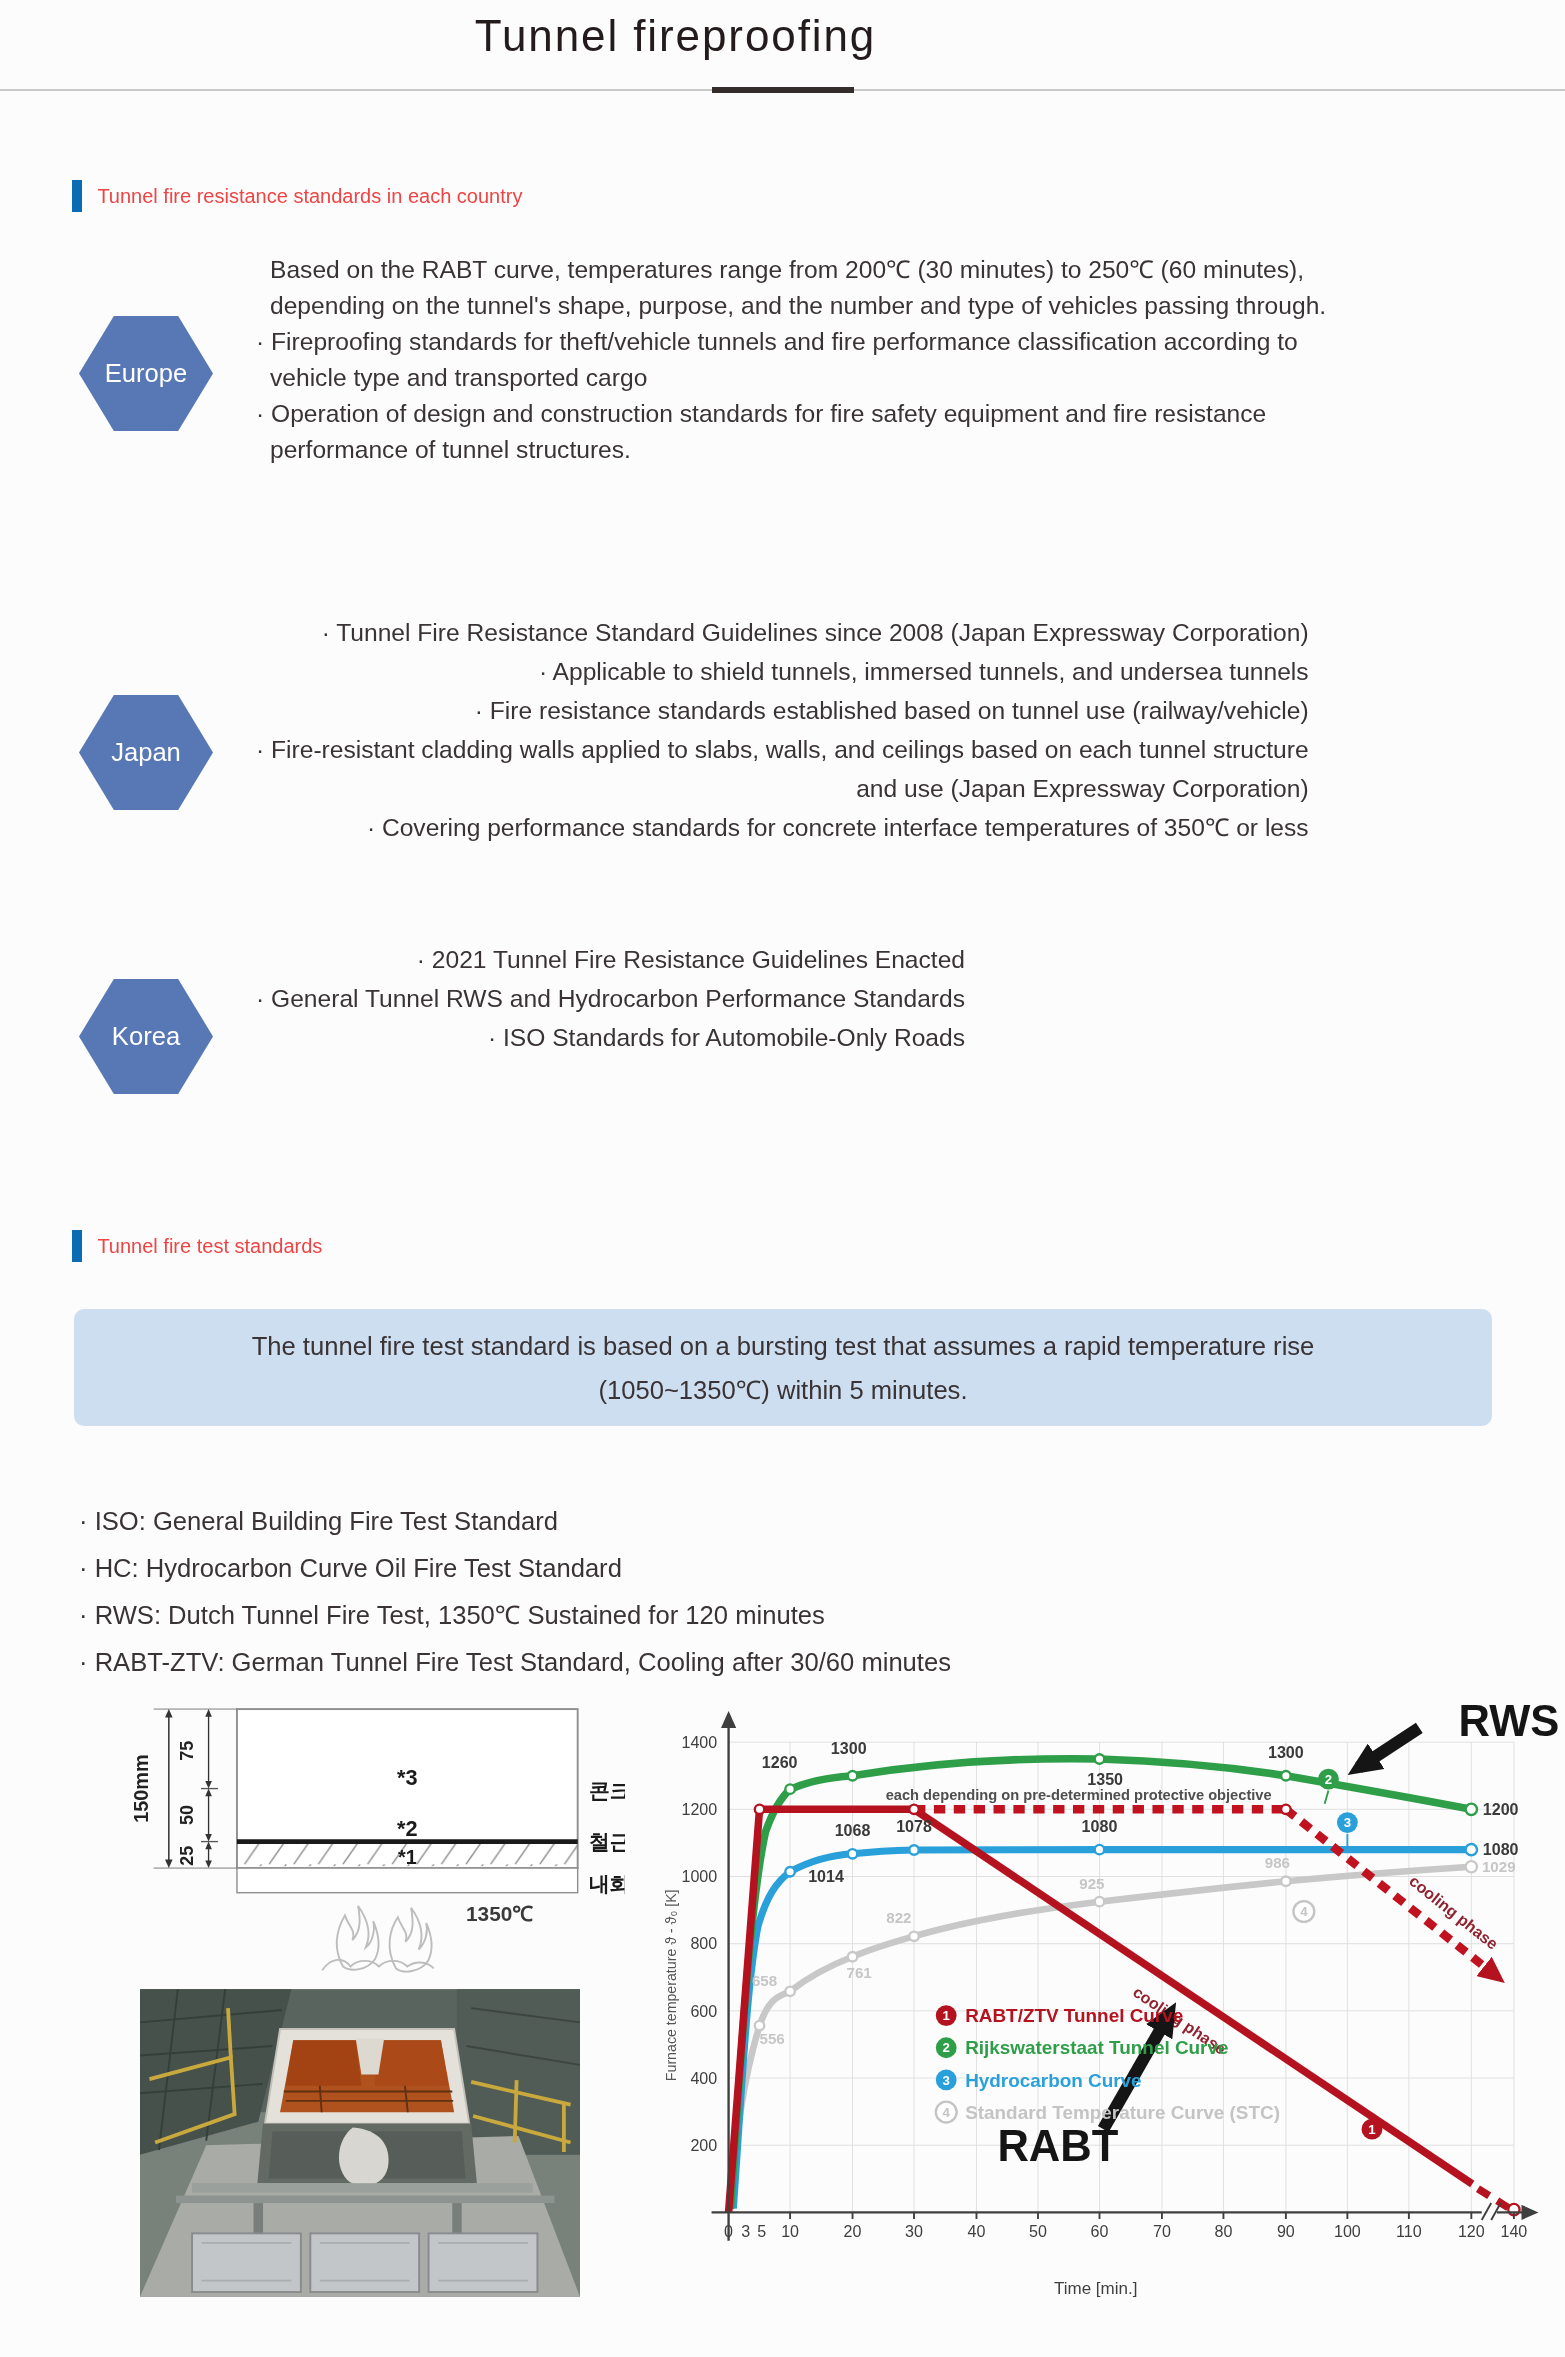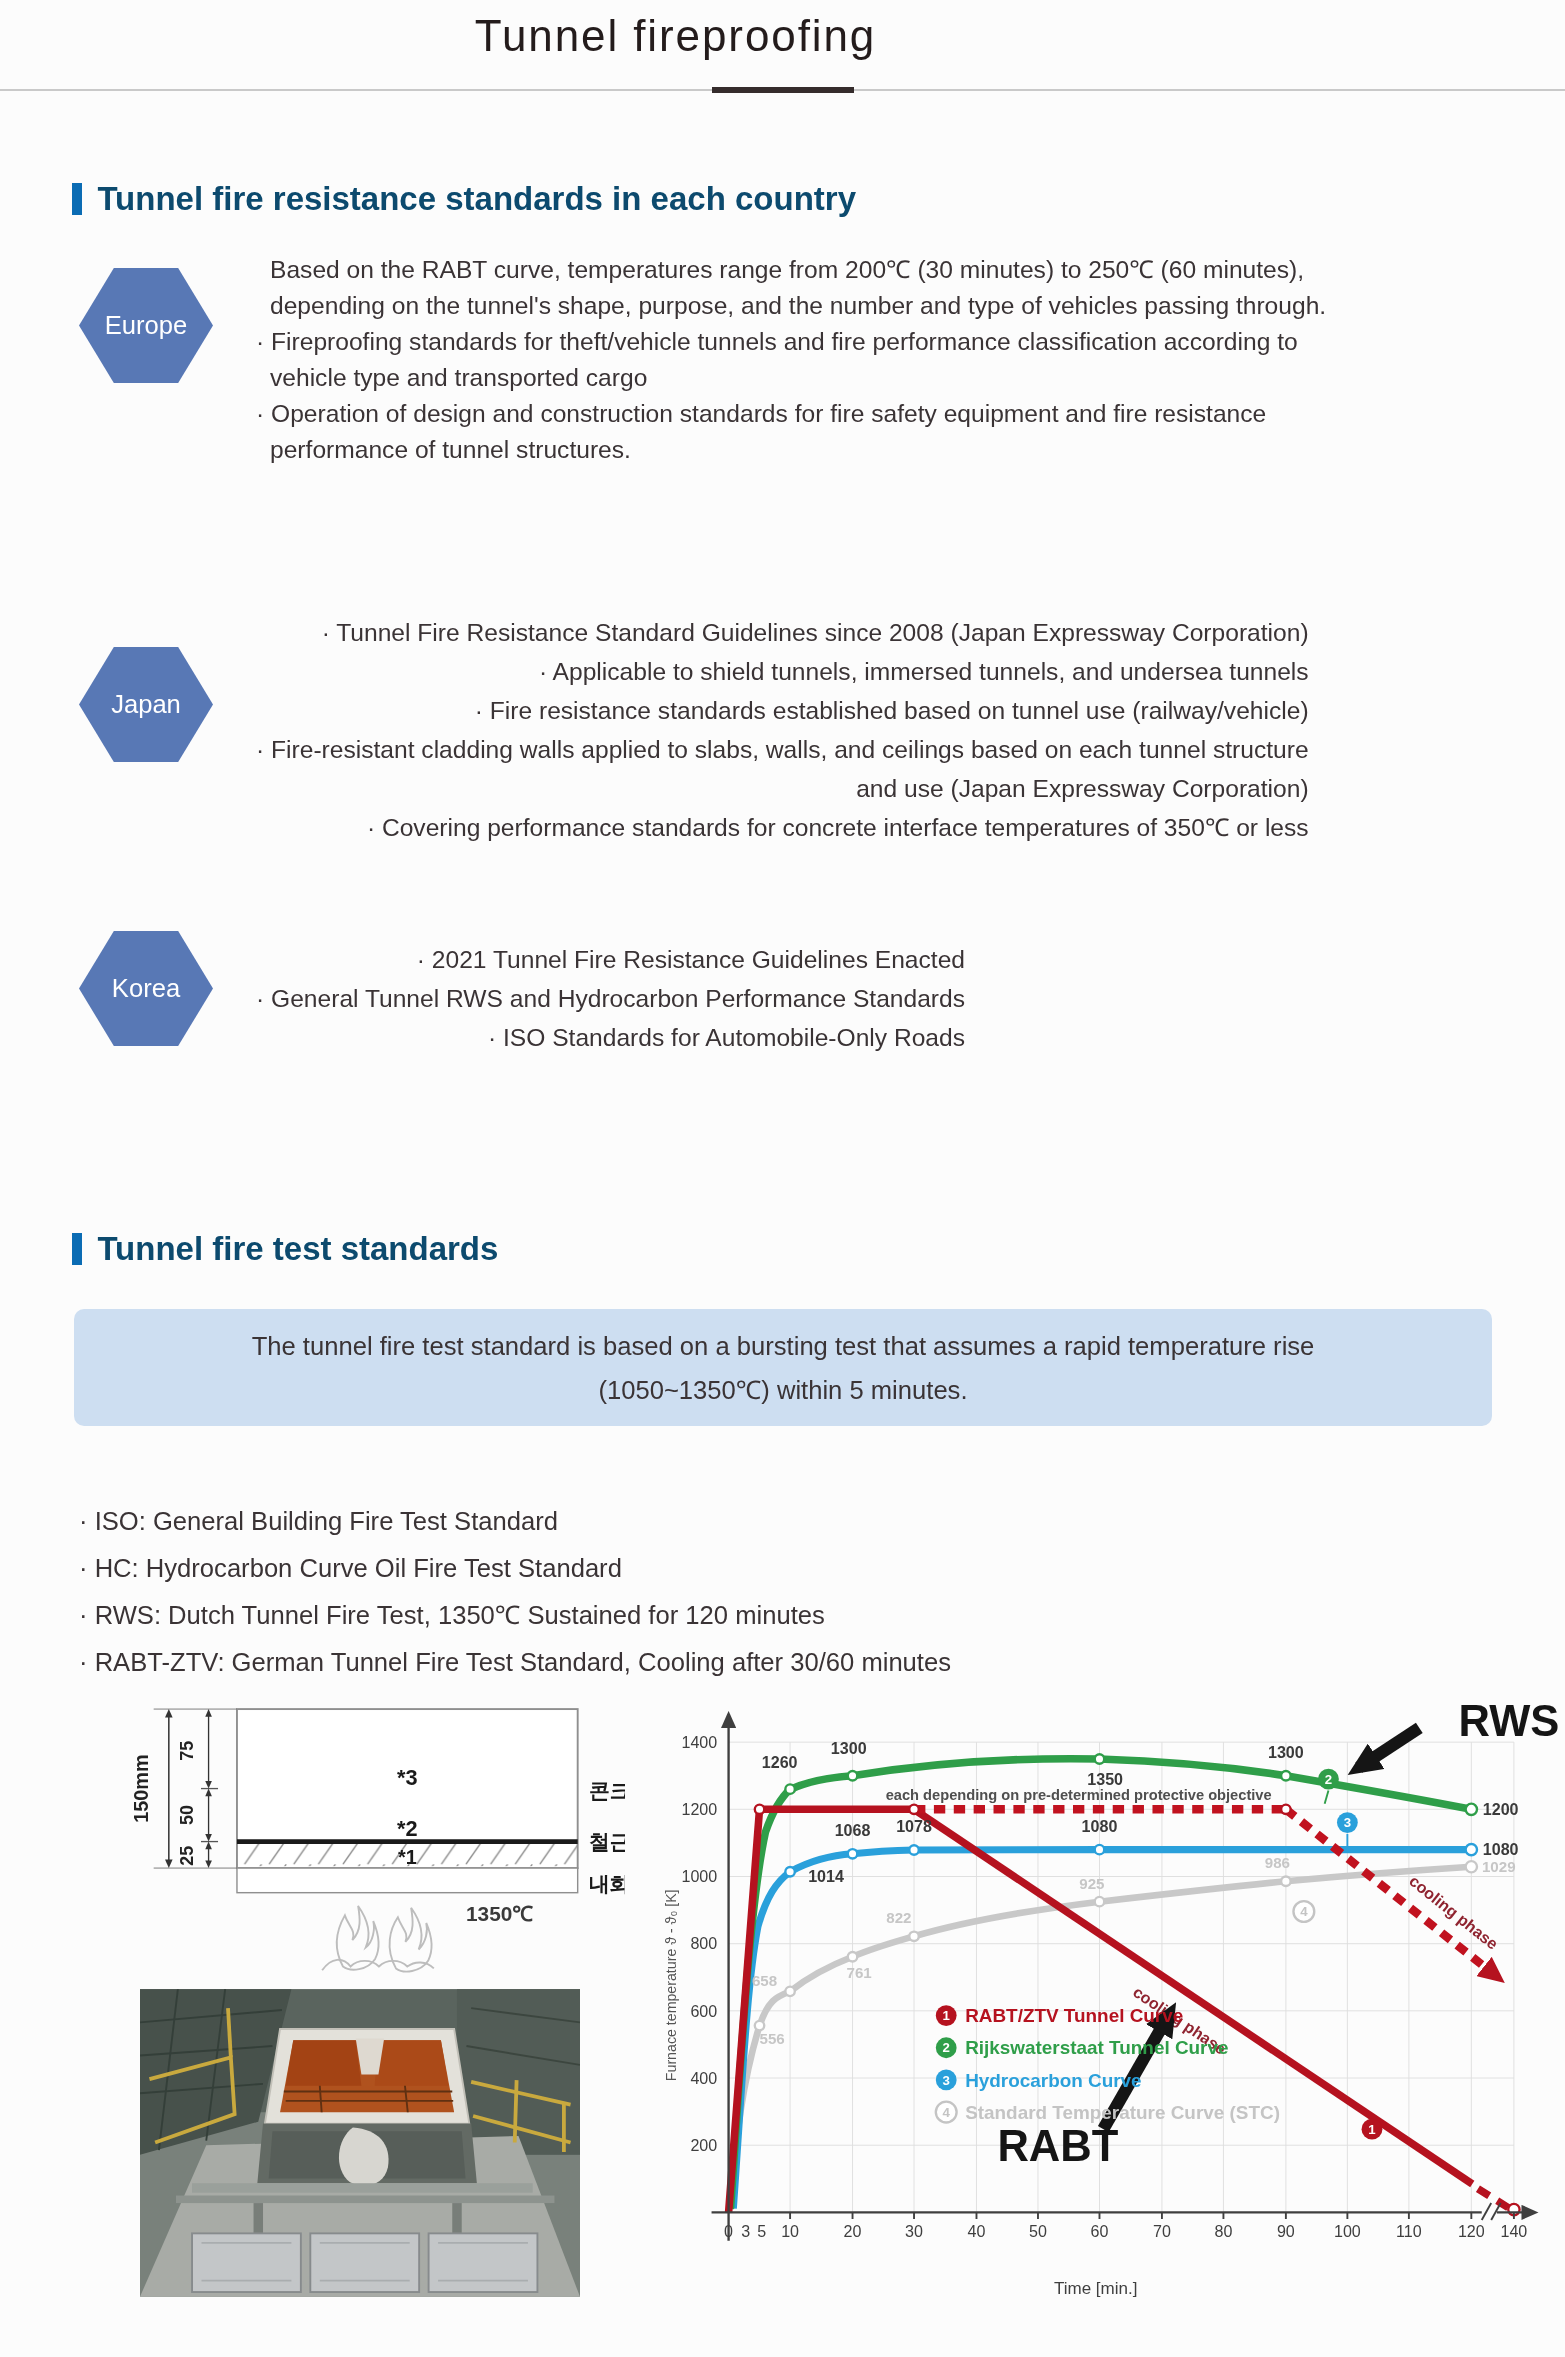--- a/index.html
+++ b/index.html
@@ -5,24 +5,24 @@
   html,body{margin:0;padding:0;background:#e9e9e9;}
   .page{position:relative;width:1565px;height:2357px;background:#fcfcfc;overflow:hidden;
         font-family:"Liberation Sans",sans-serif;color:#3a3335;}
   .abs{position:absolute;}
   .page-title{top:11.4px;left:0;width:1351px;text-align:center;font-size:44px;
               letter-spacing:1.9px;color:#241c1c;font-weight:400;}
   .divider-base{top:89px;left:0;width:1565px;height:1.9px;background:#c9c9c9;}
   .divider-accent{top:87px;left:712px;width:142px;height:5.7px;background:#352c2c;}
   .sec-header{display:flex;align-items:center;left:72px;}
   .sec-bar{display:inline-block;width:10.4px;height:32px;background:#0b6cb4;margin-right:15px;}
-  .sec-title{font-size:33px;font-weight:700;color:#0c4a6e;}
+  .sec-title{font-size:20px;font-weight:400;color:#ef4444;}
   .hex{position:absolute;width:134px;height:115px;background:#5878b5;
        clip-path:polygon(26% 0,74% 0,100% 50%,74% 100%,26% 100%,0 50%);
-       display:flex;align-items:center;justify-content:center;color:#ffffff;font-size:25.6px;}
+       display:flex;align-items:center;justify-content:center;color:#ffffff;font-size:25.6px;margin-top:48px;}
   .lines{position:absolute;left:256px;}
   .bl{font-size:24.6px;line-height:36px;white-space:nowrap;}
   .lh41 .bl{line-height:39px;text-align:right;}
   .cont{padding-left:14px;}
   .callout{left:74px;top:1309px;width:1418px;height:117px;background:#cddef1;border-radius:10px;
            display:flex;flex-direction:column;align-items:center;justify-content:center;}
   .callout div{font-size:25.6px;line-height:44px;color:#3a3335;text-align:center;}
   .test-lines{left:79px;top:1498px;}
   .test-lines .bl{line-height:47px;font-size:25.6px;}
   svg text{font-family:"Liberation Sans",sans-serif;}

